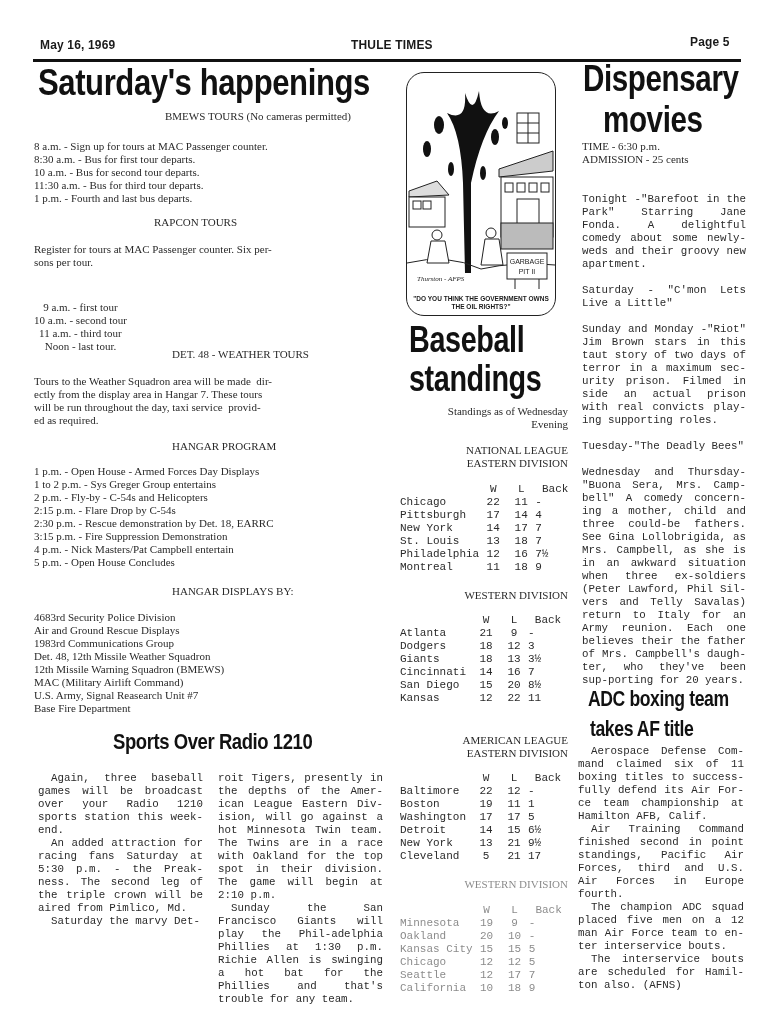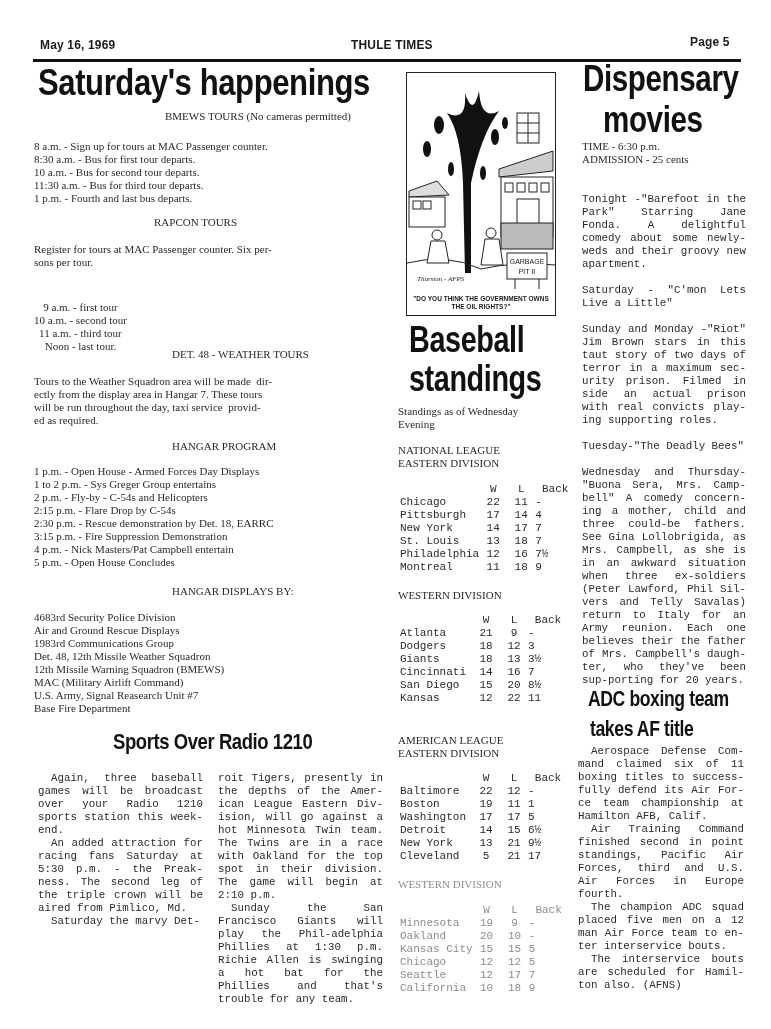--- a/index.html
+++ b/index.html
@@ -5,21 +5,21 @@
   html, body { margin: 0; padding: 0; background: #ffffff; }
   body { width: 771px; height: 1029px; position: relative; overflow: hidden; color: #1a1a1a; }
   .abs { position: absolute; }
   .mast { font-family: "Liberation Sans", sans-serif; font-weight: bold; font-size: 13px; letter-spacing: 0.2px; transform: scaleX(0.92); transform-origin: left top; }
   .rule { position: absolute; background: #111; }
   .hl { font-family: "Liberation Sans", sans-serif; font-weight: bold; color: #111; letter-spacing: -0.5px; line-height: 1; transform-origin: left top; }
   .tw { font-family: Liberation Serif, serif; font-size: 11px; line-height: 13px; color: #2a2a2a; white-space: pre; }
   .twj { font-family: "Liberation Mono", monospace; font-size: 10.8px; line-height: 13px; color: #2a2a2a; text-align: justify; }
   .twj p { margin: 0; }
   .indent { text-indent: 2ch; }
-  .center { text-align: left; }
+  .center { text-align: right; }
   table.stand { font-family: "Liberation Mono", monospace; font-size: 11px; color: #2a2a2a; border-collapse: collapse; }
   table.stand td, table.stand th { padding: 0; line-height: 13px; font-weight: normal; }
   table.stand td.team { width: 72px; white-space: nowrap; }
   table.stand td.num, table.stand th.num { width: 28px; text-align: center; }
   table.stand td.gb, table.stand th.gb { width: 40px; }
   .faded { opacity: 0.55; }
   .cartoon { border: 1.5px solid #222; background: #fff; }
 </style>
 </head>
 <body>
@@ -83,21 +83,21 @@
 <div class="abs twj" style="left:38px; top:772px; width:165px;">
   <p class="indent">Again, three baseball games will be broadcast over your Radio 1210 sports station this week-end.</p>
   <p class="indent">An added attraction for racing fans Saturday at 5:30 p.m. - the Preak-ness. The second leg of the triple crown will be aired from Pimlico, Md.</p>
   <p class="indent">Saturday the marvy Det-</p>
 </div>
 <div class="abs twj" style="left:218px; top:772px; width:165px;">
   <p>roit Tigers, presently in the depths of the Amer-ican League Eastern Div-ision, will go against a hot Minnesota Twin team. The Twins are in a race with Oakland for the top spot in their division. The game will begin at 2:10 p.m.</p>
   <p class="indent">Sunday the San Francisco Giants will play the Phil-adelphia Phillies at 1:30 p.m. Richie Allen is swinging a hot bat for the Phillies and that's trouble for any team.</p>
 </div>
 
-<div class="abs cartoon" style="left:406px; top:72px; width:148px; height:242px;">
+<div class="abs cartoon" style="left:406px; top:72px; width:148px; height:242px;border-radius:18px;">
   <svg width="148" height="242" viewBox="0 0 148 242">
 
     <polygon points="2,118 30,108 42,122 2,124" fill="#ddd" stroke="#222" stroke-width="1"></polygon>
     <rect x="2" y="124" width="36" height="30" fill="#fff" stroke="#222" stroke-width="1"></rect>
     <rect x="6" y="128" width="8" height="8" fill="none" stroke="#222"></rect>
     <rect x="16" y="128" width="8" height="8" fill="none" stroke="#222"></rect>
 
     <rect x="110" y="40" width="22" height="30" fill="#fff" stroke="#222"></rect>
     <line x1="110" y1="50" x2="132" y2="50" stroke="#222"></line>
     <line x1="110" y1="60" x2="132" y2="60" stroke="#222"></line>

